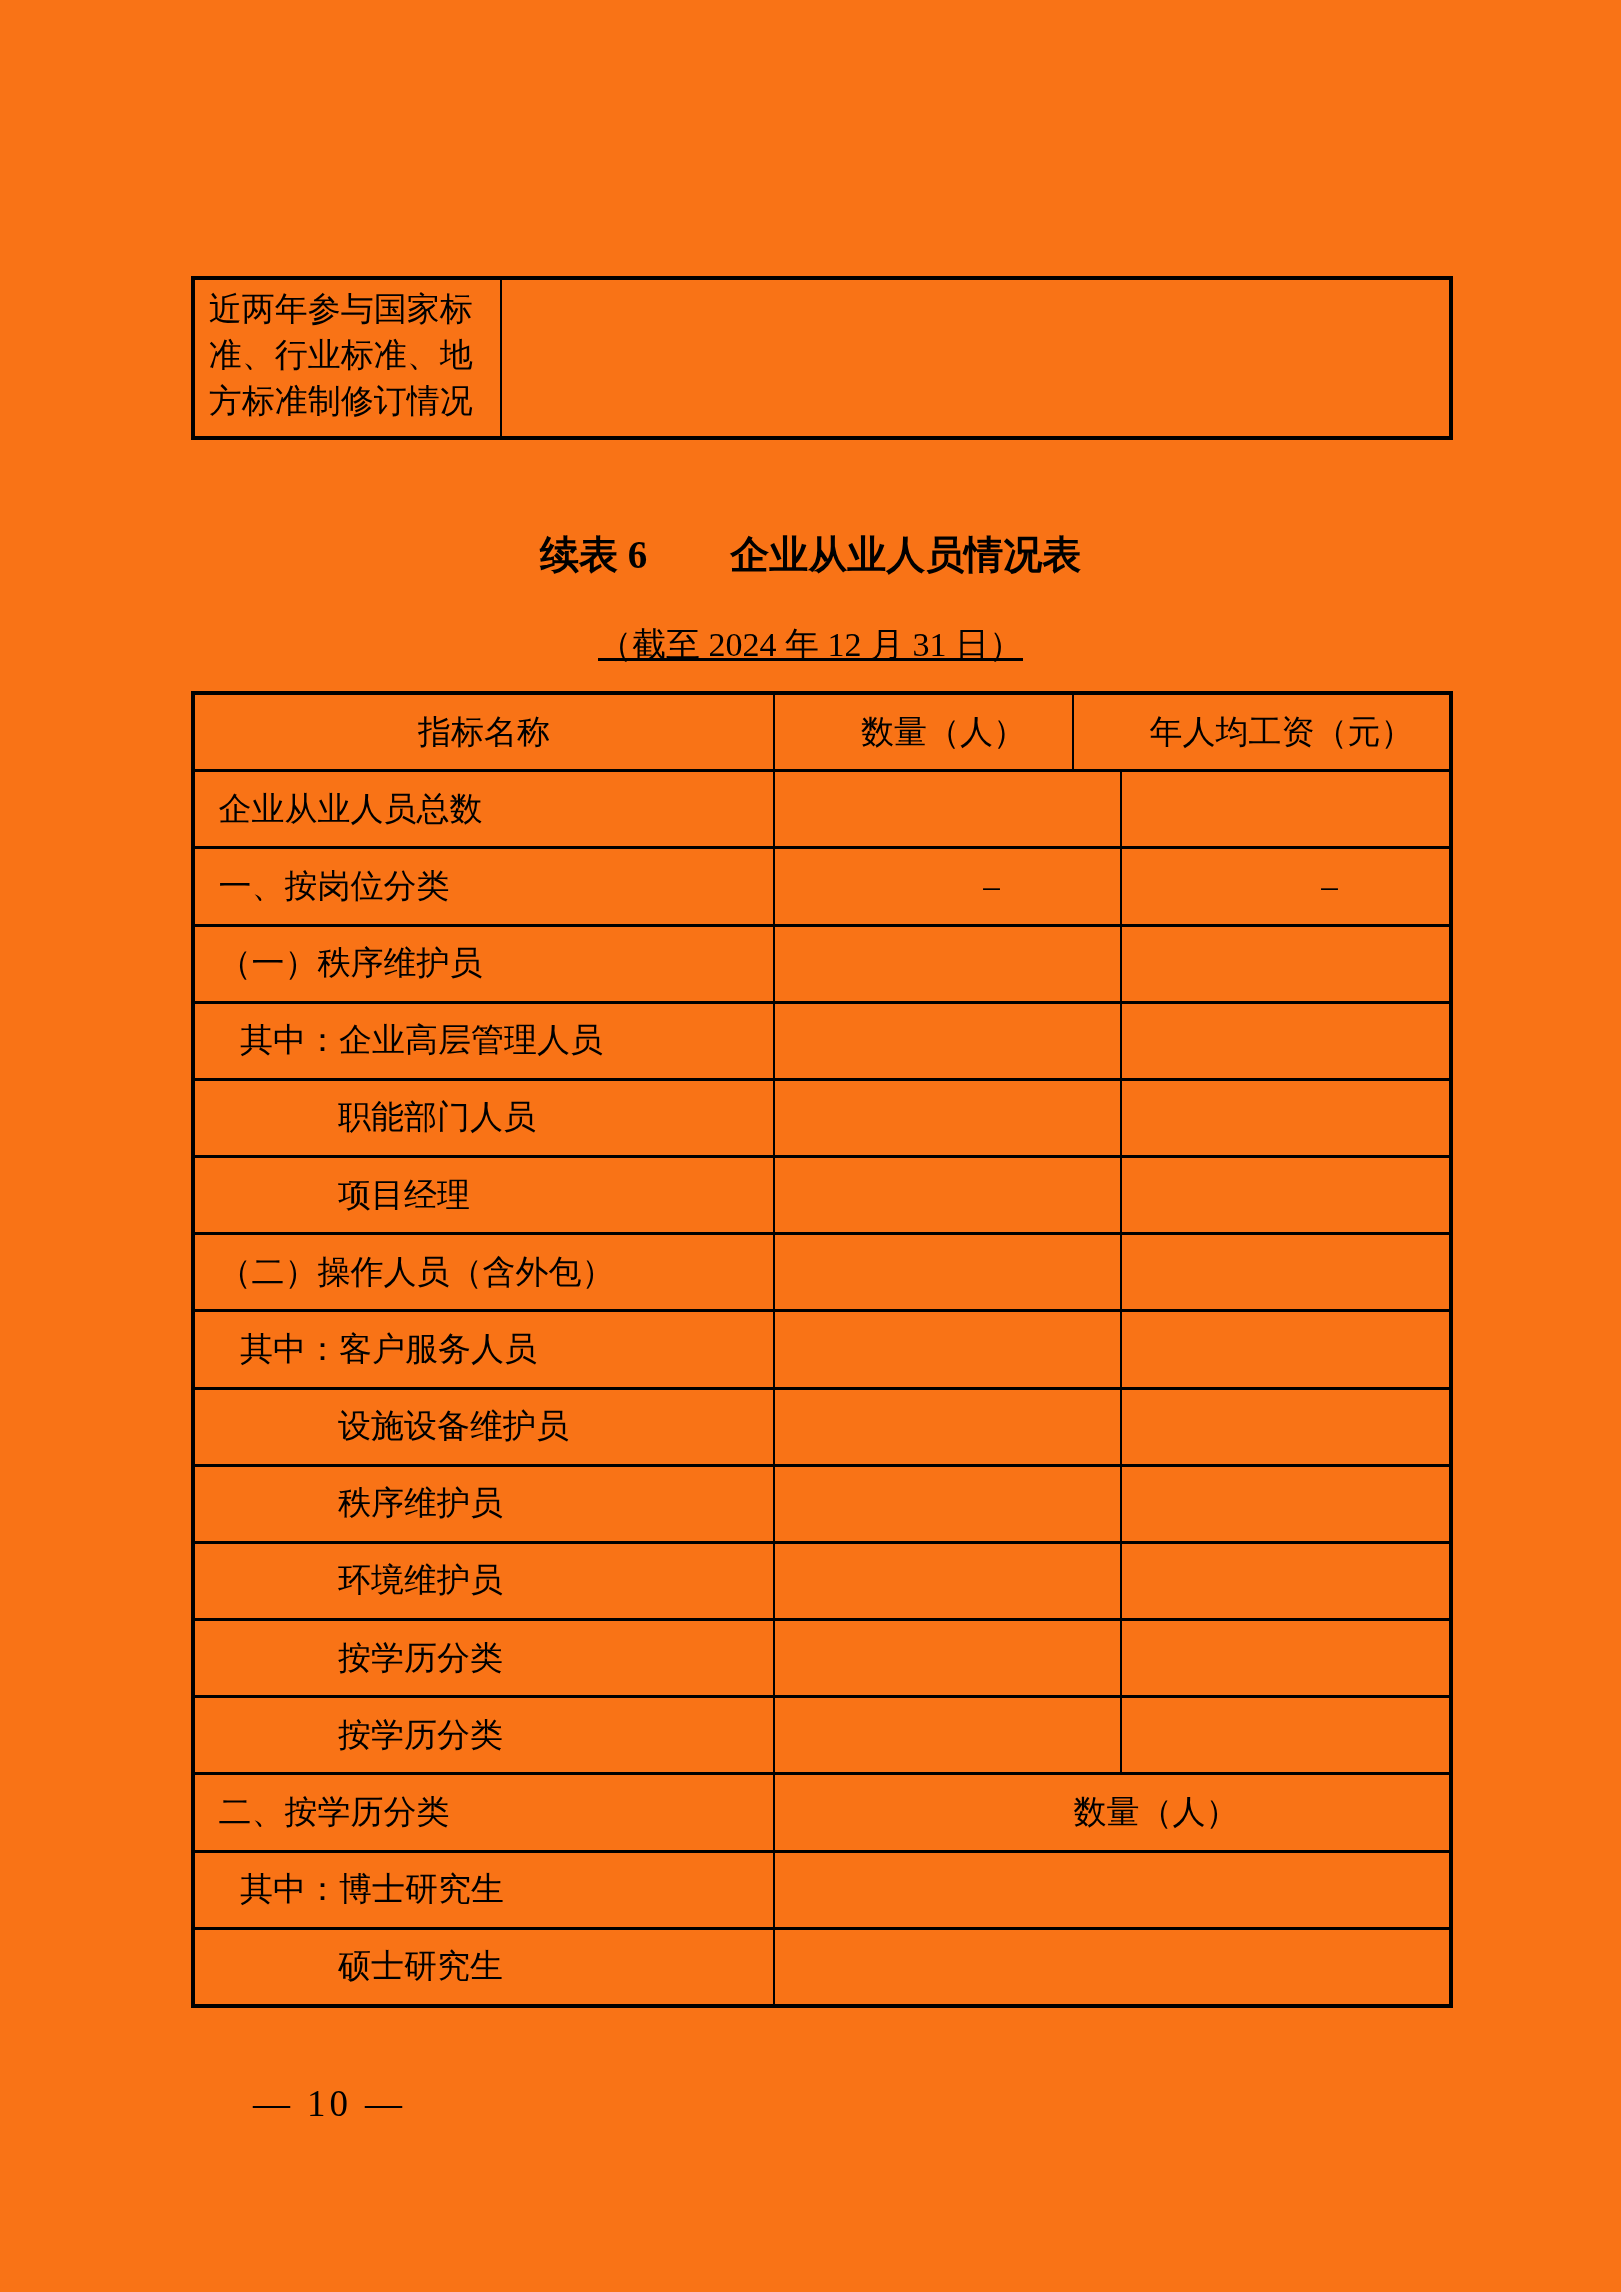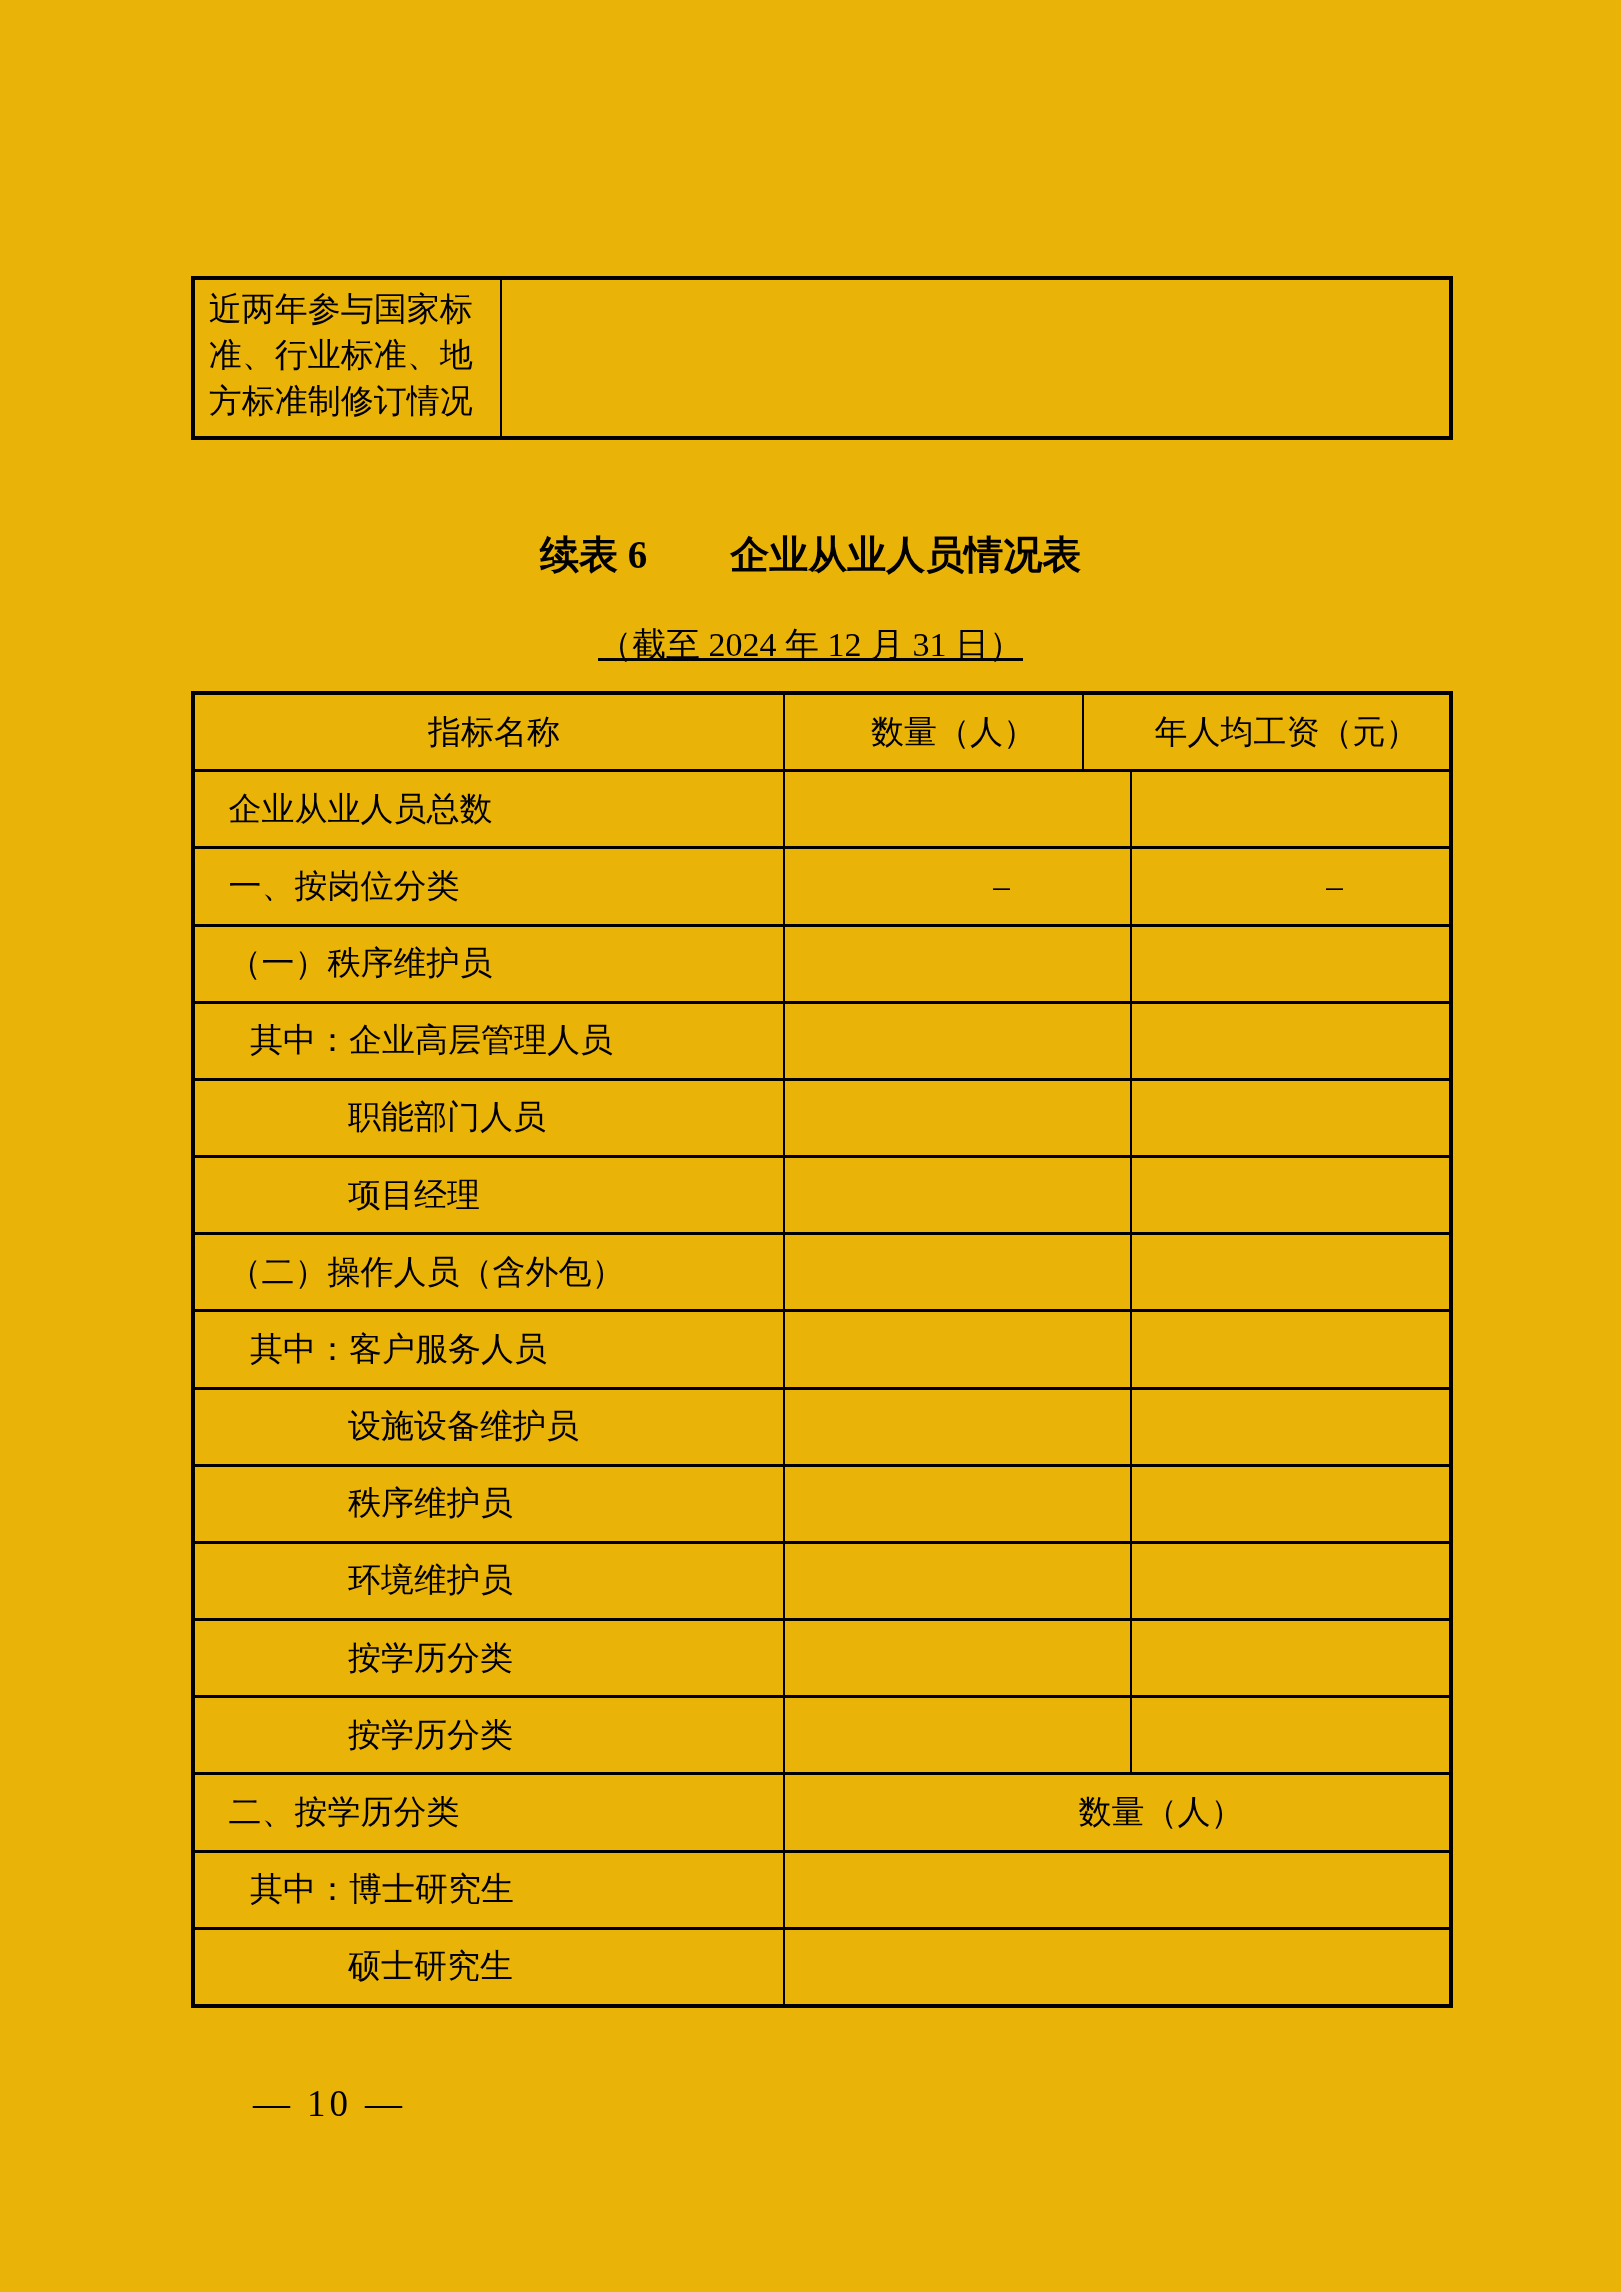--- a/index.html
+++ b/index.html
@@ -1,19 +1,19 @@
 <!DOCTYPE html>
 <html><head>
 <meta charset="utf-8">
 <style>
   html,body{margin:0;padding:0;background:#e8e8e8;}
   .page{
     position:relative;
     width:1621px;height:2293px;
-    background:#eab308;
+    background:#f97316;
     font-family:"Liberation Serif", serif;
     color:#000;
     overflow:hidden;
   }
   
   .top-table{
     position:absolute;left:191px;top:276px;
     width:1262px;height:164px;
     border:4.9px solid #000;
     box-sizing:border-box;
@@ -59,21 +59,21 @@
     min-height:0;
   }
   .st-row + .st-row{border-top:3.9px solid #000;gap:48px;}
   .st-row .cell{
     display:flex;align-items:center;
     box-sizing:border-box;
     overflow:hidden;
     white-space:nowrap;
     padding-left:40px;
   }
-  .cell.cl{width:580px;border-right:2.9px solid #000;padding-left:23.5px;margin-left:10px;}
+  .cell.cl{width:580px;border-right:2.9px solid #000;padding-left:23.5px;}
   .cell.c2{width:299px;border-right:2.9px solid #000;justify-content:center;}
   .cell.c3{flex:1;justify-content:center;}
   .cell.cm{flex:1;justify-content:center;}
   .hdr .cl{justify-content:center;padding-left:0;}
   .ind1{padding-left:45px !important;}
   .ind2{padding-left:143px !important;}
   
   .page-number{
     position:absolute;left:253px;top:2080px;
     font-size:37px;line-height:47px;

